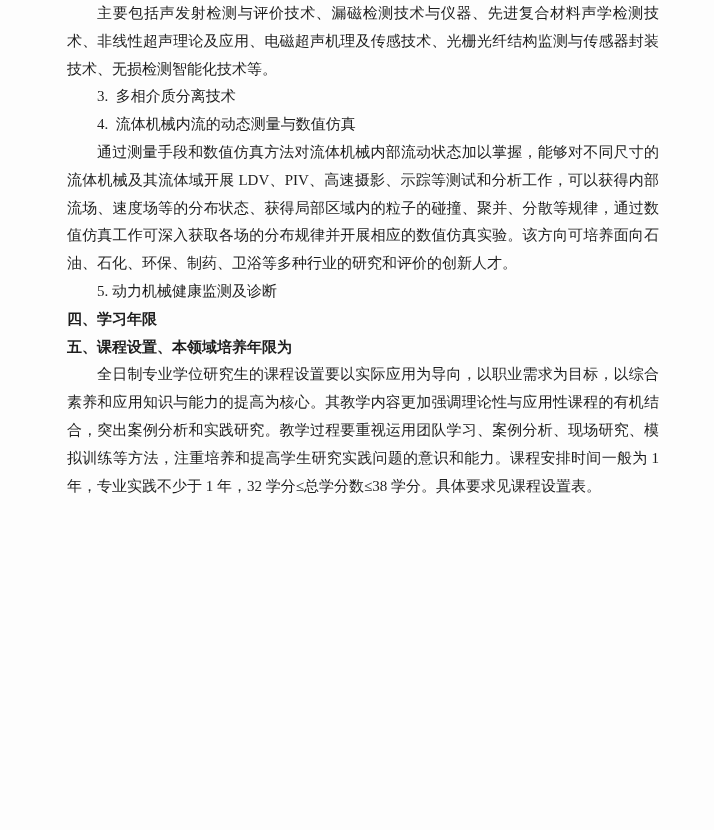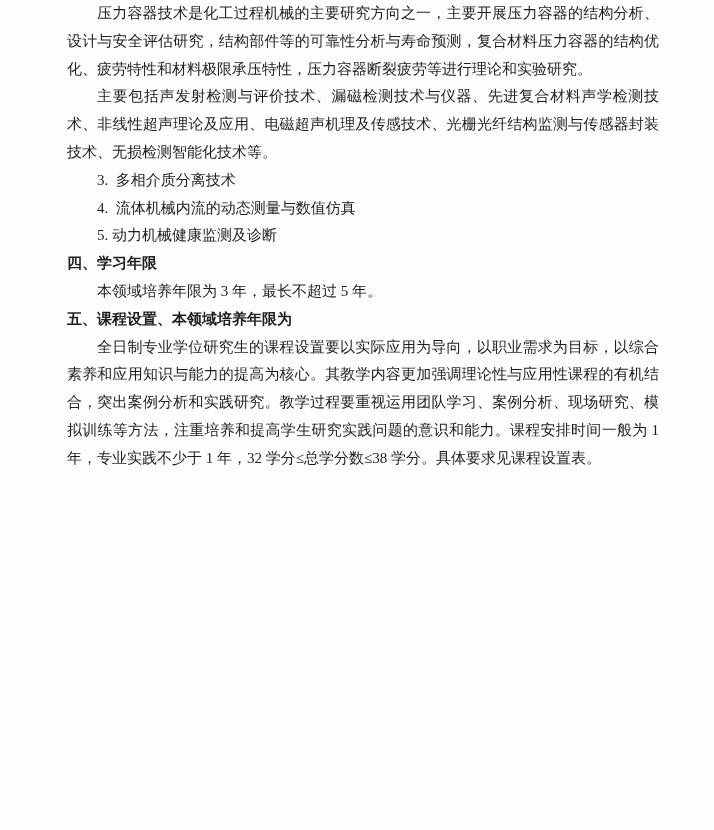--- a/index.html
+++ b/index.html
@@ -41,23 +41,22 @@
   .bighead {
     text-indent: 0;
     font-weight: bold;
   }
 </style>
 </head>
 <body>
 
 <div class="page">
   <div class="doc-body">
-    <p class="para">压力容器技术是化工过程机械的主要研究方向之一，主要开展压力容器的结构分析、设计与安全评估研究，结构部件等的可靠性分析与寿命预测，复合材料压力容器的结构优化、疲劳特性和材料极限承压特性，压力容器断裂疲劳等进行理论和实验研究。</p>
     <p class="para">主要包括声发射检测与评价技术、漏磁检测技术与仪器、先进复合材料声学检测技术、非线性超声理论及应用、电磁超声机理及传感技术、光栅光纤结构监测与传感器封装技术、无损检测智能化技术等。</p>
     <p class="subhead">3.&nbsp; 多相介质分离技术</p>
     <p class="subhead">4.&nbsp; 流体机械内流的动态测量与数值仿真</p>
+    <p class="para">通过测量手段和数值仿真方法对流体机械内部流动状态加以掌握，能够对不同尺寸的流体机械及其流体域开展 LDV、PIV、高速摄影、示踪等测试和分析工作，可以获得内部流场、速度场等的分布状态、获得局部区域内的粒子的碰撞、聚并、分散等规律，通过数值仿真工作可深入获取各场的分布规律并开展相应的数值仿真实验。该方向可培养面向石油、石化、环保、制药、卫浴等多种行业的研究和评价的创新人才。</p>
     <p class="subhead">5. 动力机械健康监测及诊断</p>
     <p class="bighead">四、学习年限</p>
-    <p class="para">本领域培养年限为 3 年，最长不超过 5 年。</p>
     <p class="bighead">五、课程设置、本领域培养年限为</p>
     <p class="para">全日制专业学位研究生的课程设置要以实际应用为导向，以职业需求为目标，以综合素养和应用知识与能力的提高为核心。其教学内容更加强调理论性与应用性课程的有机结合，突出案例分析和实践研究。教学过程要重视运用团队学习、案例分析、现场研究、模拟训练等方法，注重培养和提高学生研究实践问题的意识和能力。课程安排时间一般为 1 年，专业实践不少于 1 年，32 学分≤总学分数≤38 学分。具体要求见课程设置表。</p>
   </div>
 </div>
 
 </body></html>

